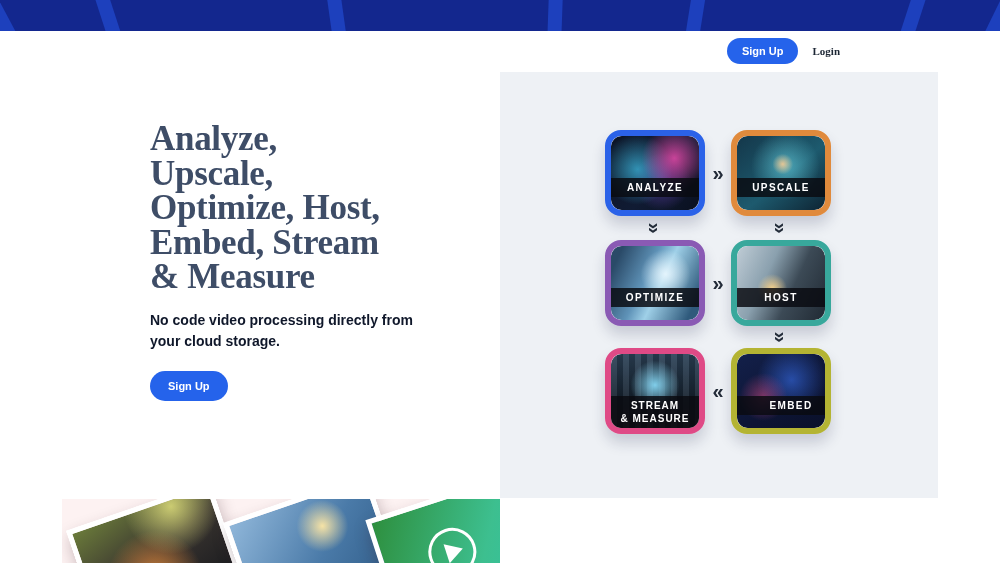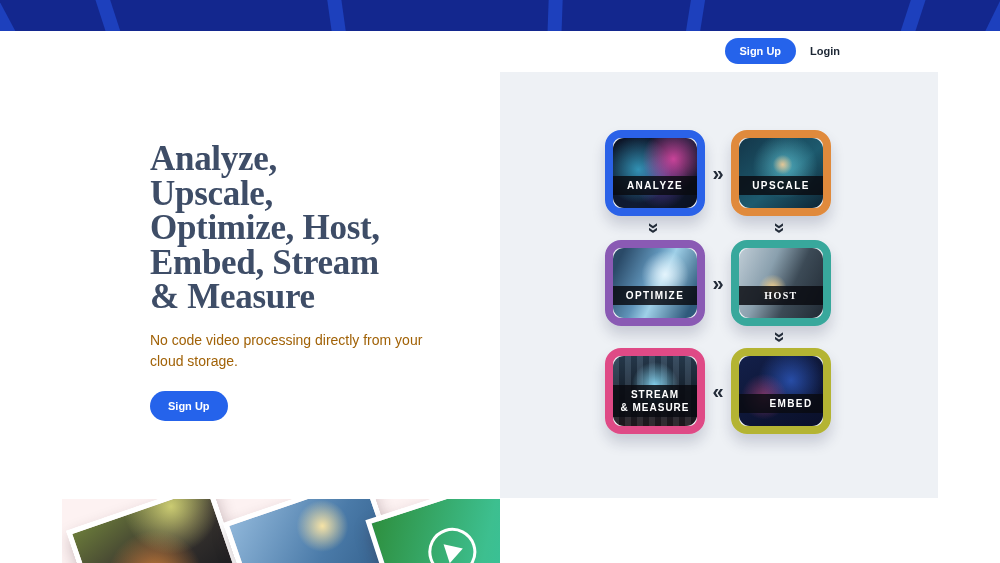--- a/index.html
+++ b/index.html
@@ -29,42 +29,42 @@
   .pill-btn { background:#2563eb; color:#fff; border:none; border-radius:14px;
     padding:7px 15px; font-size:11px; font-weight:600; font-family:inherit; cursor:pointer; }
   .login-link { font-size:11px; font-weight:600; color:#1c2634; cursor:pointer; }
 
   
   .hero { position:absolute; left:150px; top:122px; width:330px; }
   .hero h1 {
     font-family:"Liberation Serif", serif; font-size:35px; line-height:34.5px;
     font-weight:700; color:#3e4d67; white-space:pre-line; letter-spacing:-0.3px;
   }
-  .hero .sub { margin-top:15px; width:280px; font-size:14px; line-height:21px; color:#a16207; }
+  .hero .sub { margin-top:15px; width:280px; font-size:14px; line-height:21px; color:#0f172a;font-weight:bold; }
   .hero .cta { display:inline-block; margin-top:19px; background:#2563eb; color:#fff;
     border:none; border-radius:16px; padding:9px 18px; font-size:11px; font-weight:600;
     font-family:inherit; cursor:pointer; }
 
   
   .panel { position:absolute; left:500px; top:72px; width:438px; height:426px; background:#eef1f5; }
   .flow-grid { display:grid; margin:58px 0 0 105px;
     grid-template-columns:100px 26px 100px;
     grid-template-rows:86px 24px 86px 22px 86px; }
   .cell { display:flex; align-items:center; justify-content:center; }
   .c1{grid-column:1} .c2{grid-column:2} .c3{grid-column:3}
   .r1{grid-row:1} .r2{grid-row:2} .r3{grid-row:3} .r4{grid-row:4} .r5{grid-row:5}
 
-  .tile { position:relative; width:100px; height:86px; border:8px solid #d946ef;
+  .tile { position:relative; width:100px; height:86px; border:6px solid #d946ef;
     border-radius:16px; overflow:hidden; box-shadow:0 9px 14px rgba(25,35,70,.18); }
   .tile .img { position:absolute; inset:0; border-radius:11px; }
   .tile .band { position:absolute; left:0; right:0; bottom:13px;
     background:rgba(9,11,17,.84); color:#fff; text-align:center;
     font-size:10px; font-weight:700; letter-spacing:1.4px; line-height:13px;
     padding:3px 0; white-space:pre-line; }
-  .tile.stream .band { bottom:9px; letter-spacing:1px; }
+  .tile.stream .band { bottom:0; letter-spacing:1px; }
 
   .img.analyze {
     background:
       radial-gradient(circle at 72% 30%, rgba(232,74,170,.85), rgba(232,74,170,0) 40%),
       radial-gradient(circle at 30% 45%, rgba(64,196,235,.7), rgba(64,196,235,0) 48%),
       radial-gradient(circle at 58% 62%, rgba(130,80,220,.5), rgba(130,80,220,0) 42%),
       linear-gradient(130deg,#0c1426,#101b33 55%,#0a101f); }
   .img.upscale {
     background:
       radial-gradient(circle at 52% 38%, rgba(255,205,145,.85), rgba(255,205,145,0) 16%),
@@ -123,26 +123,26 @@
   <div class="stripe s2"></div>
   <div class="stripe s3"></div>
   <div class="stripe s4"></div>
   <div class="stripe s5"></div>
   <div class="stripe s6"></div>
 </div>
 
 <div class="header">
   <div class="nav">
     <button class="pill-btn" style="white-space: pre-line;">Sign Up</button>
-    <span class="login-link" style="white-space: pre-line;">Login</span>
+    <span class="login-link" style="white-space: pre-line; font-family: Liberation Serif, serif;">Login</span>
   </div>
 </div>
 
 <div class="hero">
-  <h1 style="white-space: pre-line; margin-top: 20px;">Analyze,
+  <h1 style="white-space: pre-line;">Analyze,
 Upscale,
 Optimize, Host,
 Embed, Stream
 &amp; Measure</h1>
   <div class="sub" style="white-space: pre-line;">No code video processing directly from your cloud storage.</div>
   <button class="cta" style="white-space: pre-line;">Sign Up</button>
 </div>
 
 <div class="panel">
   <div class="flow-grid">
@@ -175,21 +175,21 @@
         <div class="img optimize"></div>
         <div class="band" style="white-space: pre-line; margin-top: 16px;">OPTIMIZE</div>
       </div>
     </div>
     <div class="cell r3 c2">
       <span class="chev" style="white-space: pre-line;">»</span>
     </div>
     <div class="cell r3 c3">
       <div class="tile" style="border-color: rgb(56, 168, 156);">
         <div class="img host"></div>
-        <div class="band" style="white-space: pre-line; font-family: Liberation Serif, serif;">HOST</div>
+        <div class="band" style="white-space: pre-line;">HOST</div>
       </div>
     </div>
 
     <div class="cell r4 c3">
       <span class="chev down" style="white-space: pre-line;">»</span>
     </div>
 
     <div class="cell r5 c1">
       <div class="tile stream" style="border-color: rgb(223, 74, 134);">
         <div class="img stream"></div>

